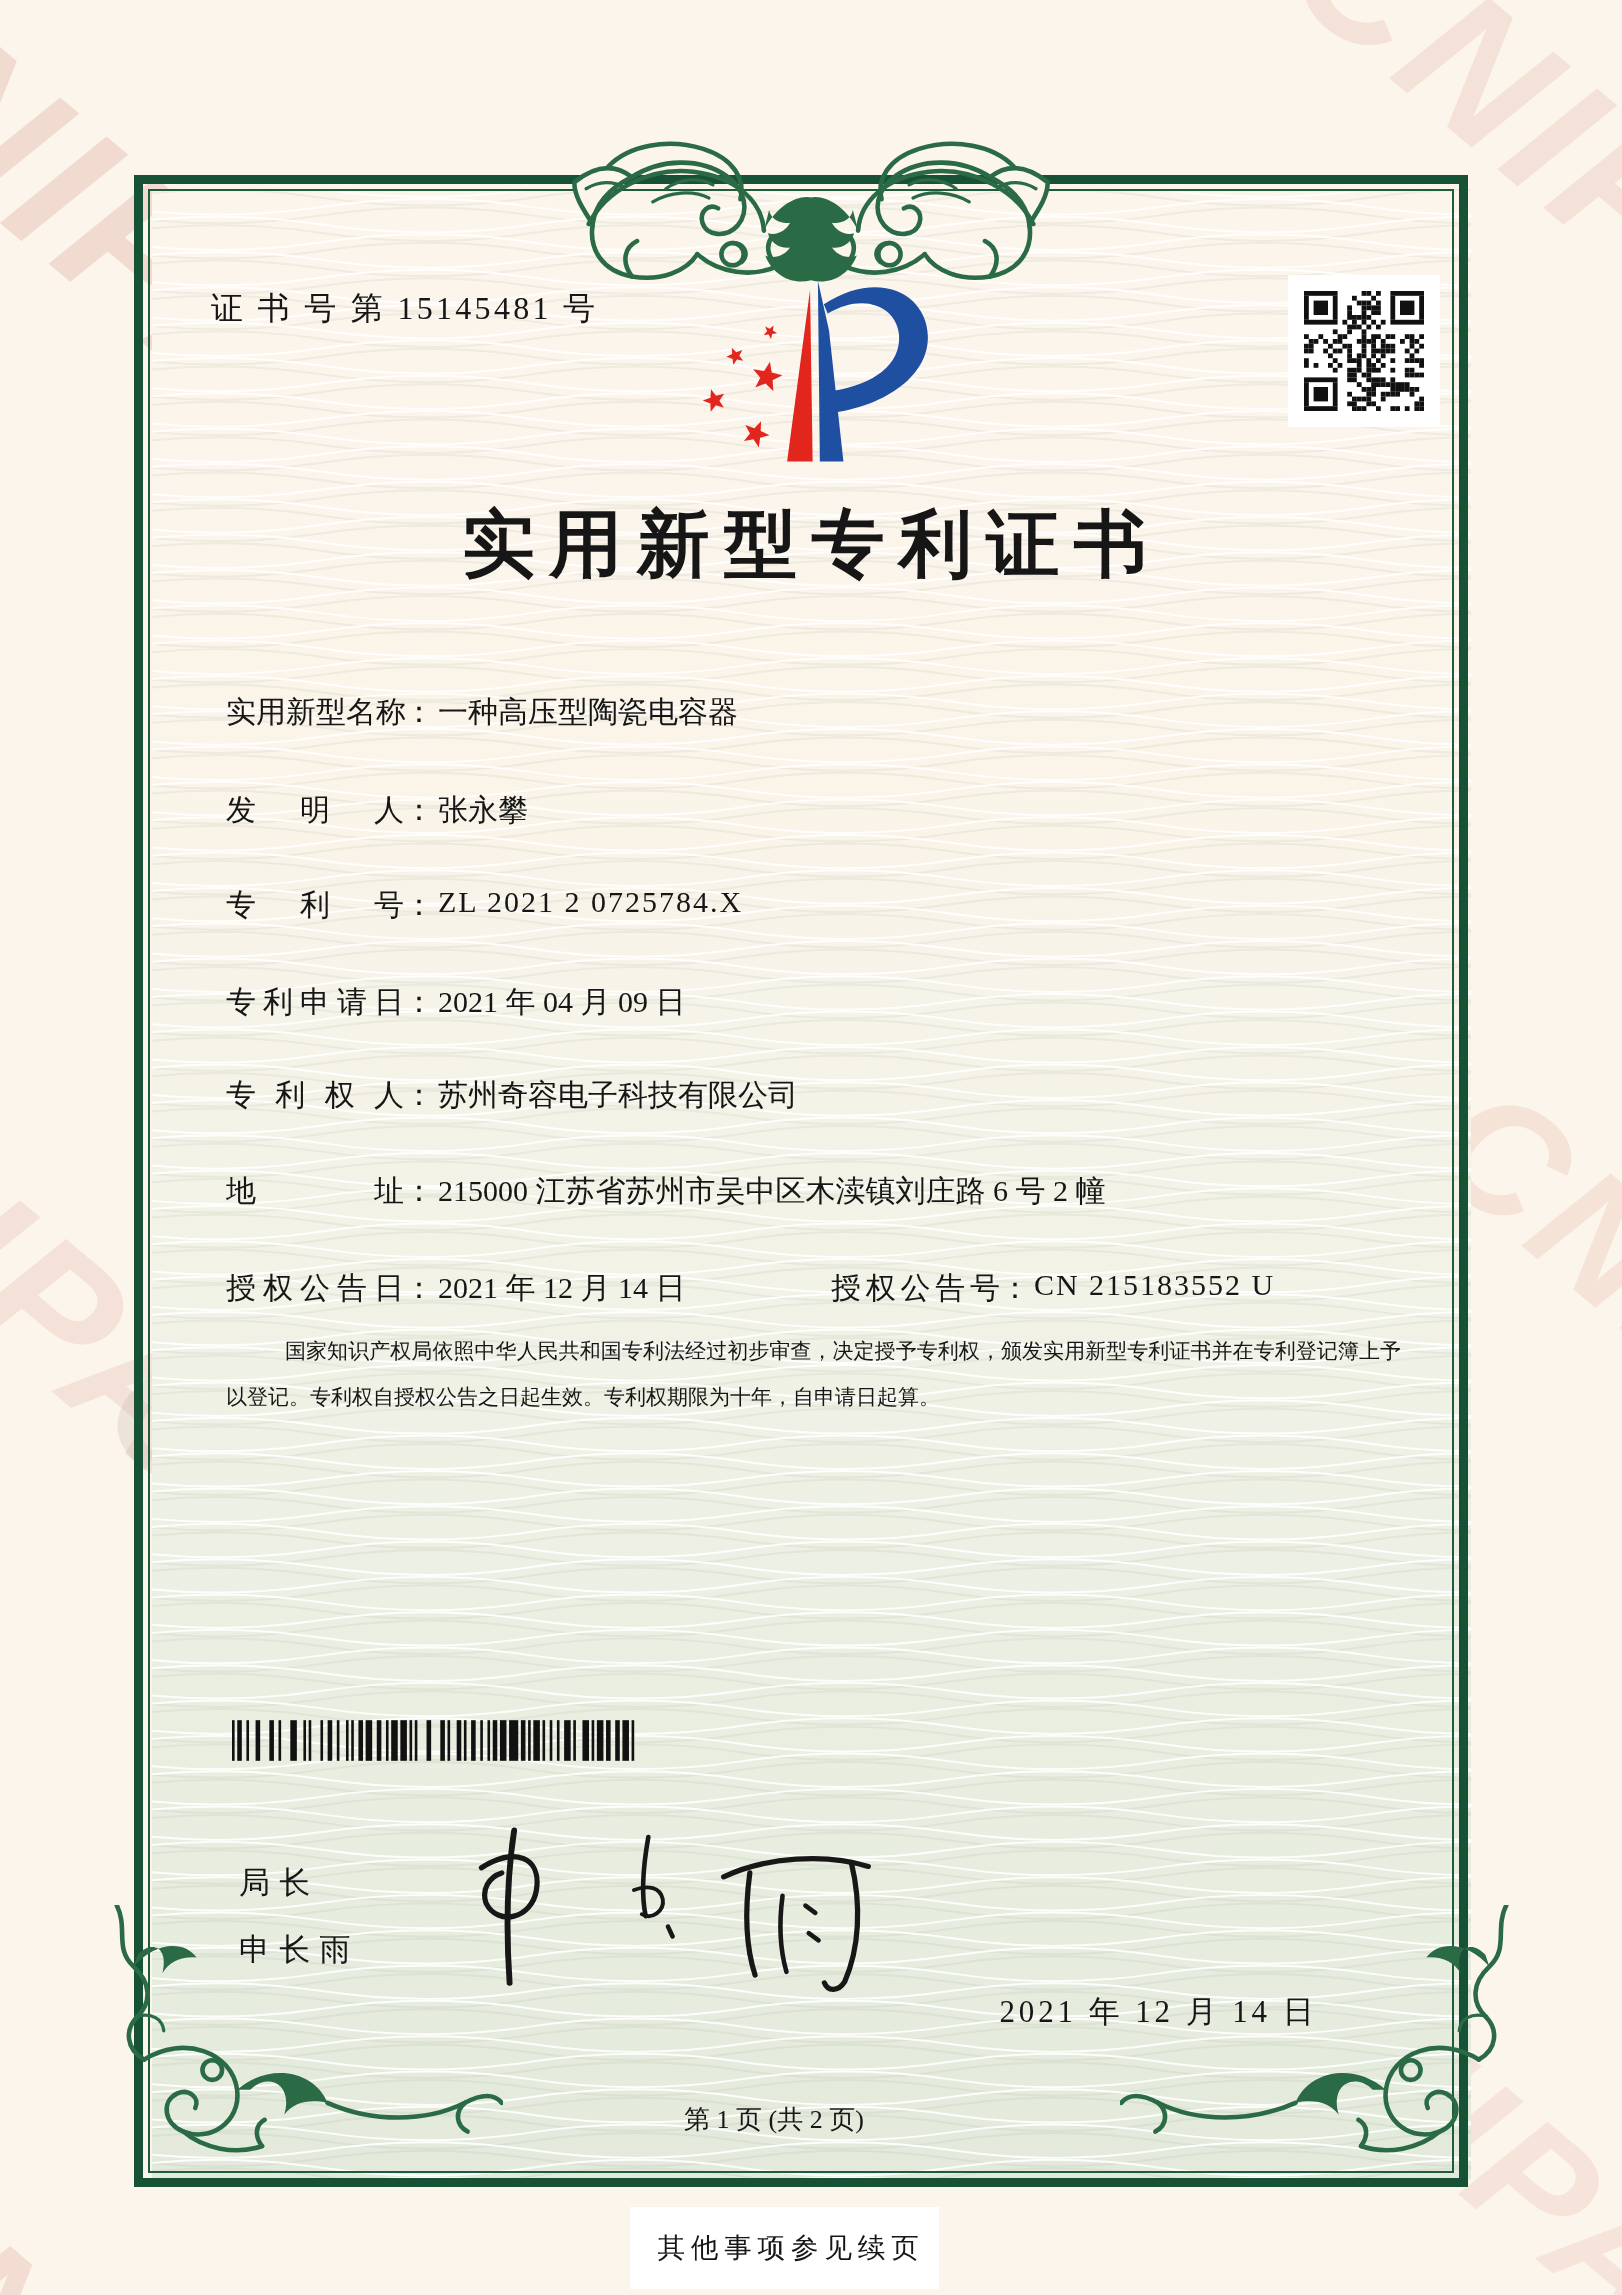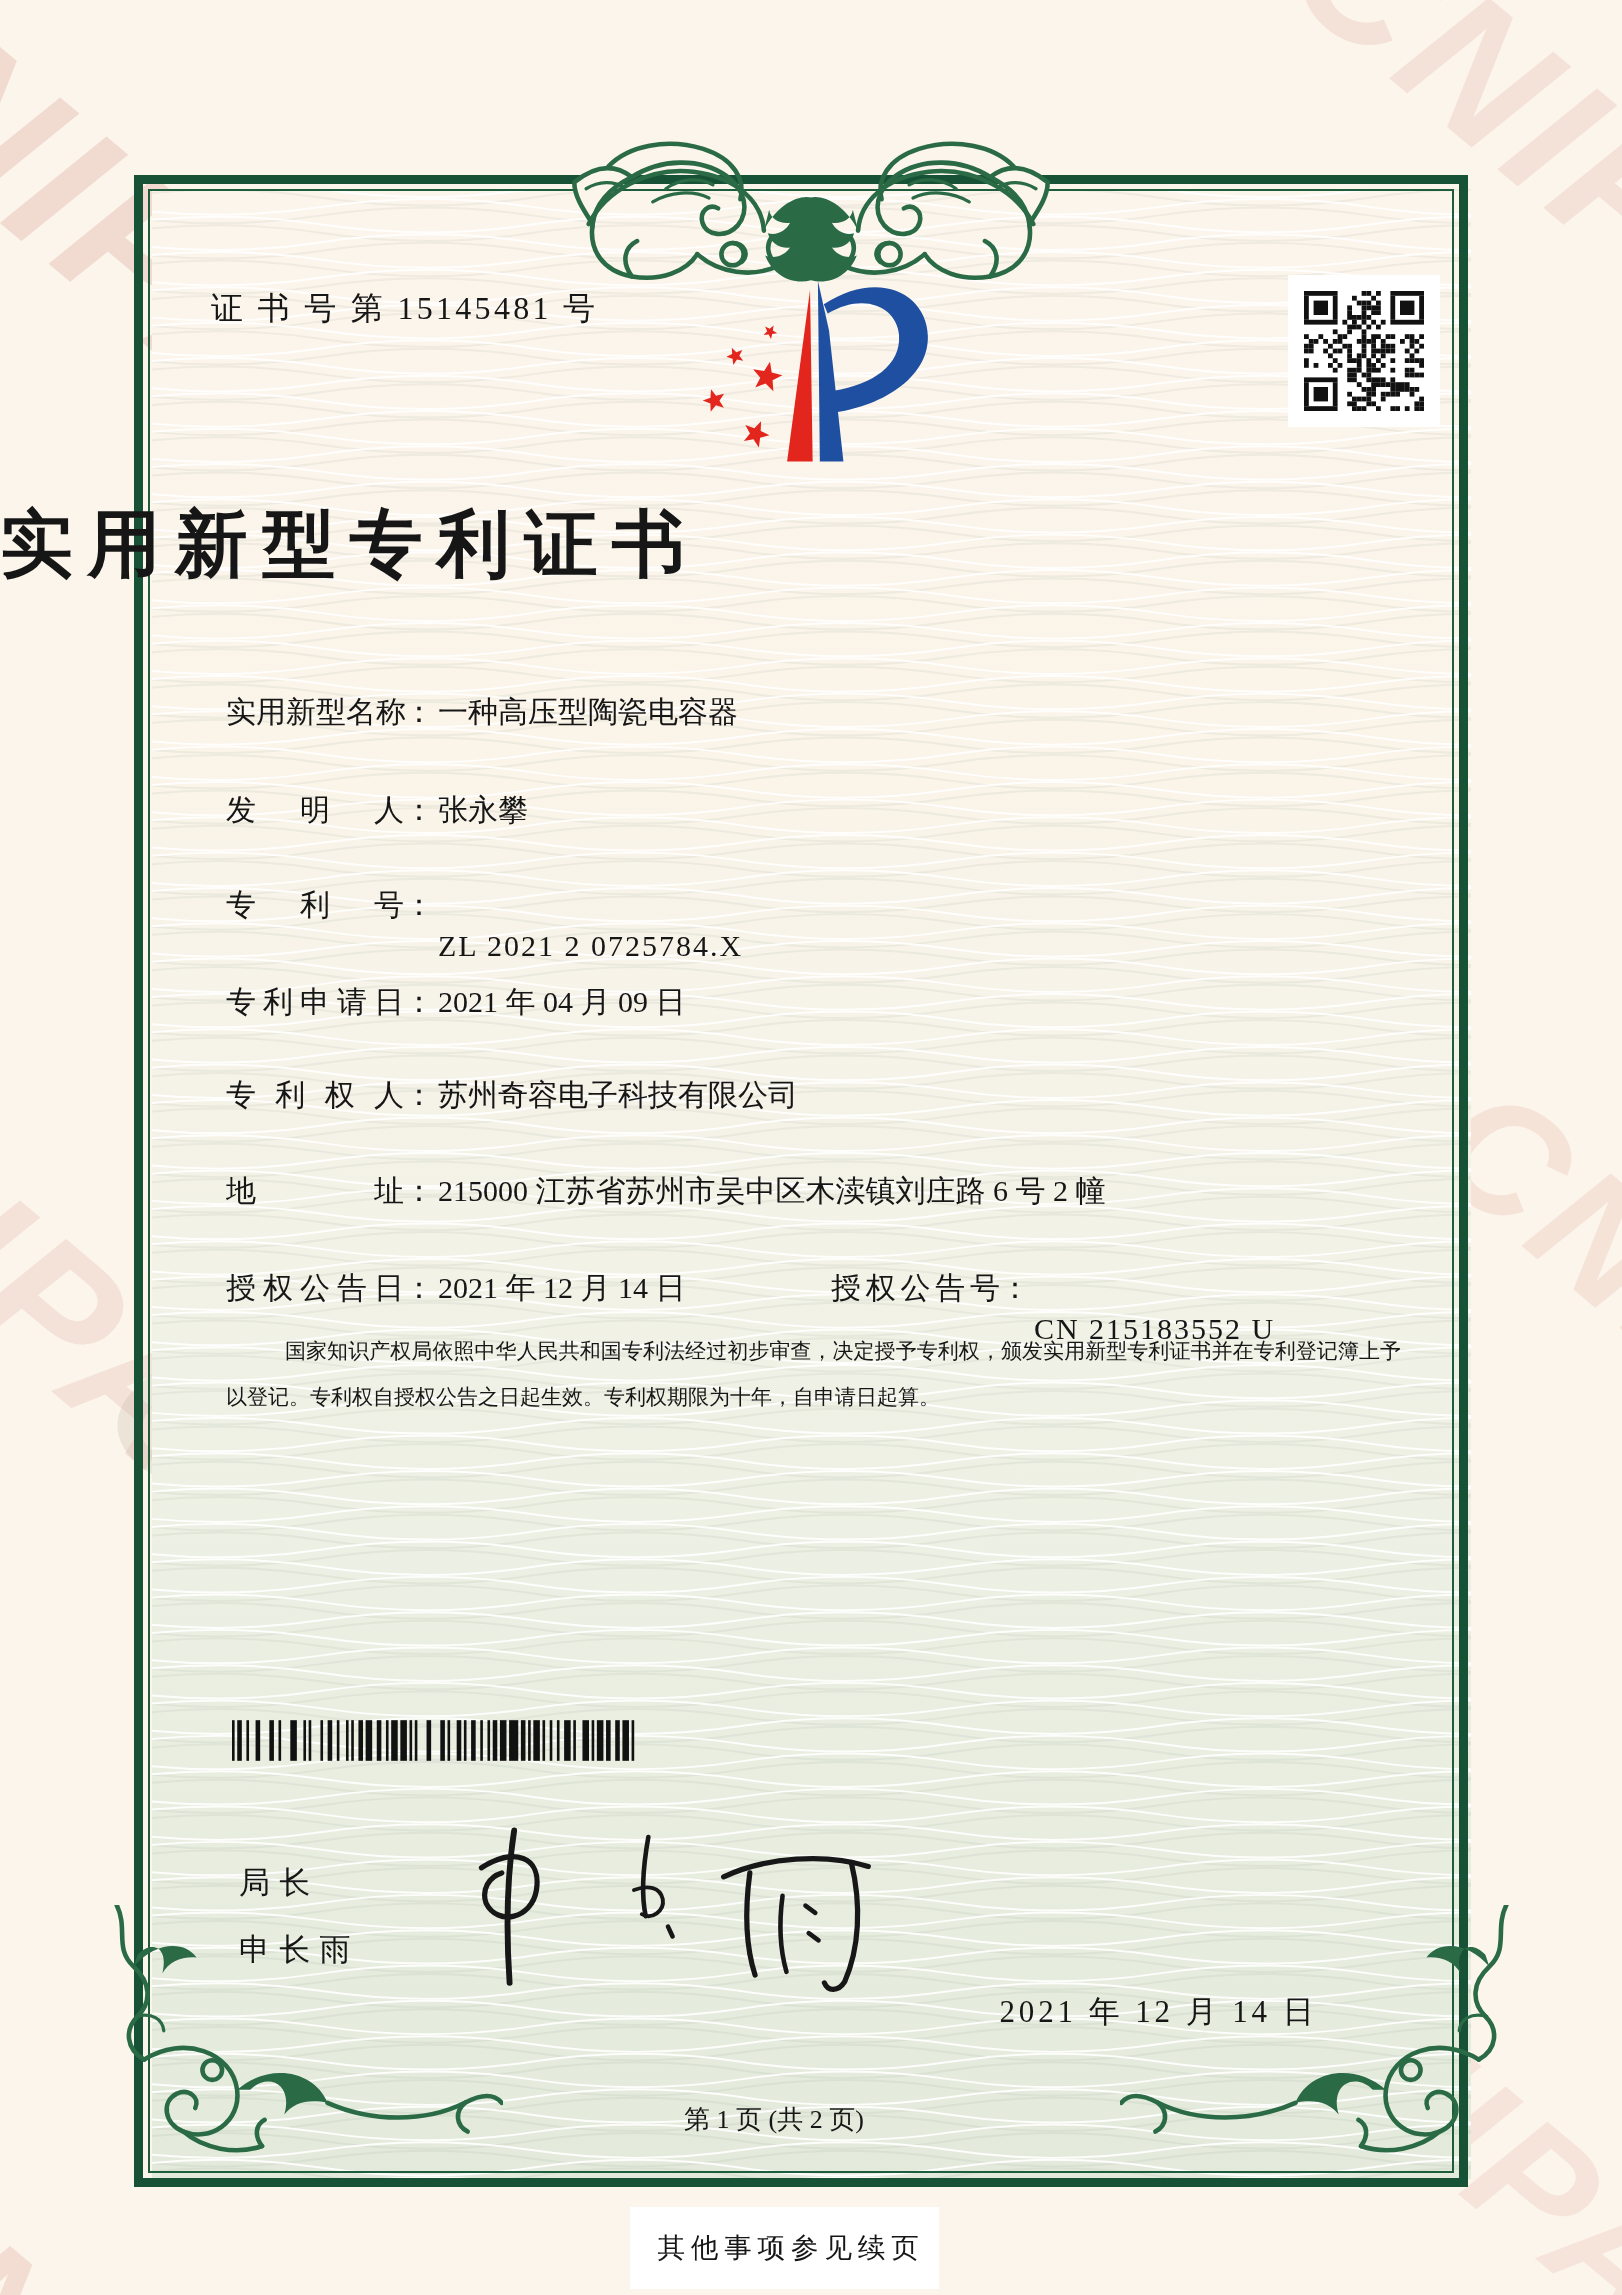--- a/index.html
+++ b/index.html
@@ -16,30 +16,30 @@
   #frame-outer{position:absolute;left:134px;top:175px;width:1334px;height:2012px;
       border:9.2px solid #175236;box-sizing:border-box;}
   #frame-inner{position:absolute;left:5.2px;top:4.6px;right:5.2px;bottom:5.2px;
       border:2.6px solid #1d5c3c;box-sizing:border-box;}
   #inner-bg{position:absolute;left:152px;top:189px;width:1319px;height:1990px;
       background:linear-gradient(180deg,#fcf5ec 0%,#faf4e9 30%,#f2f2e7 55%,#e9eee1 78%,#e3eadb 100%);}
   #waves{position:absolute;left:0;top:0;width:100%;height:100%;}
   
   .abs{position:absolute;}
   #cert-no{left:211px;top:287px;font-size:32px;letter-spacing:3.3px;}
-  #title{left:0;top:496px;width:1623px;text-align:left;font-size:73px;
+  #title{left:0;top:496px;width:1623px;text-align:center;font-size:73px;
          font-weight:bold;letter-spacing:14.4px;}
   .row{left:226px;width:1243px;height:39px;font-size:30px;}
   .row .grp{position:absolute;top:0;display:flex;align-items:flex-start;}
   .grp.g1{left:0;} .grp.g2{left:605px;}
   .lab{display:inline-flex;justify-content:space-between;width:178px;}
   .g2 .lab{width:169px;}
   .colon{margin:0 3.9px 0 0;}
   .val{white-space:nowrap;}
-  .val.num{letter-spacing:2px;margin-top:44px;}
+  .val.num{letter-spacing:2px;}
   #body-text{left:226px;top:1328px;width:1175px;font-size:21px;line-height:46px;
       text-align:justify;}
   #body-text p{margin:0;text-indent:59px;}
   #signer-title{left:239px;top:1862px;font-size:31px;letter-spacing:9.2px;}
   #signer-name{left:239px;top:1929px;font-size:31px;letter-spacing:9.2px;}
   #issue-date{left:949px;top:1991px;width:419px;text-align:center;font-size:31px;letter-spacing:3.9px;}
   #page-num{left:0;top:2102px;width:1548px;text-align:center;font-size:26px;}
   #footer-box{left:630px;top:2207px;width:296px;height:82px;background:#ffffff;
       display:flex;align-items:center;justify-content:center;padding-left:13px;}
   #footer-note{font-size:27.5px;letter-spacing:5.9px;}

